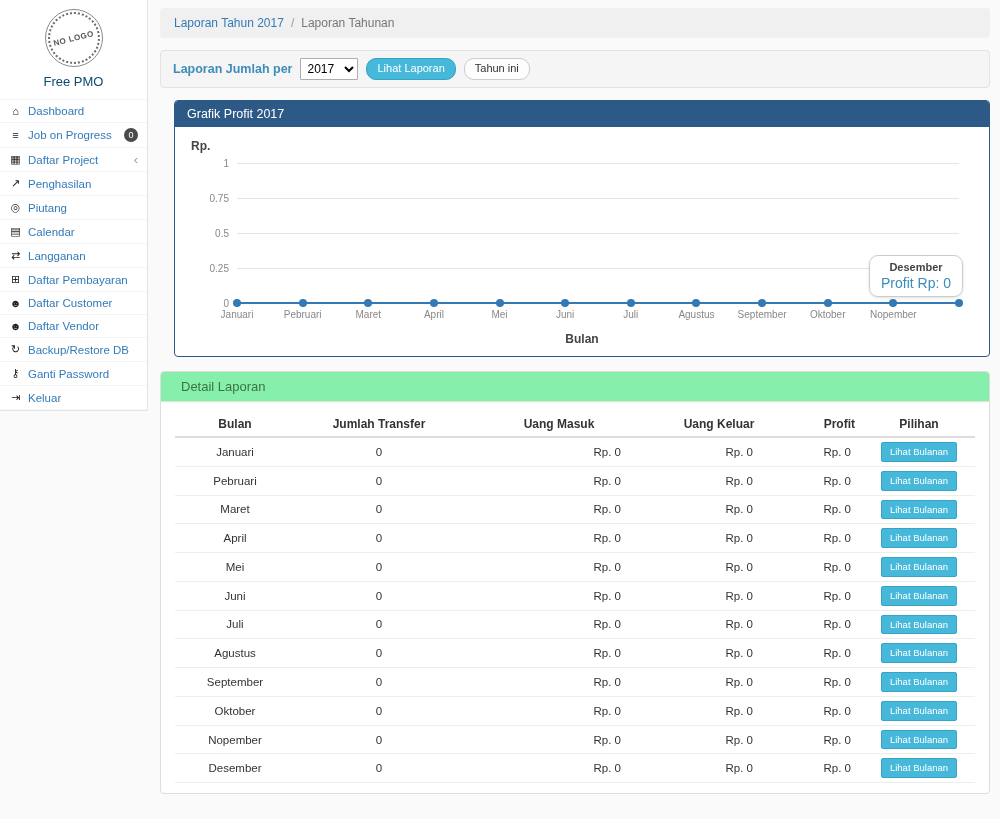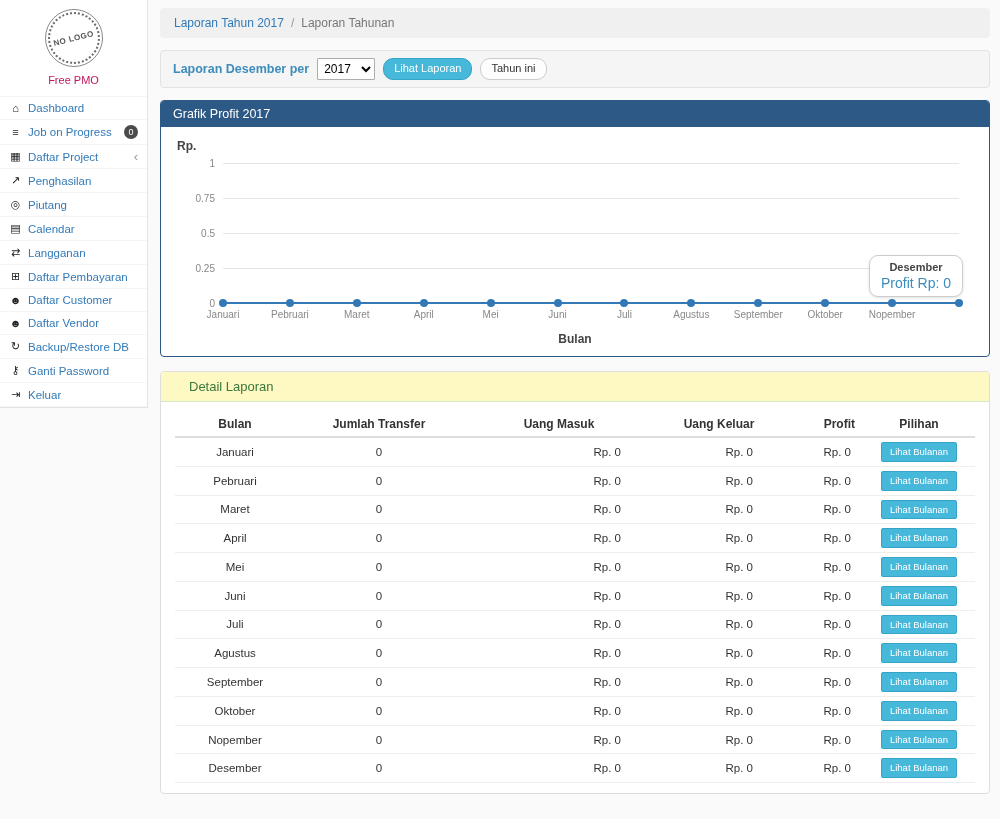--- a/index.html
+++ b/index.html
@@ -14,21 +14,21 @@
 
   
   .sidebar { width: 148px; flex: none; background: #fff;
     border-right: 1px solid #e4e4e4; border-bottom: 1px solid #e4e4e4; }
   .logo-wrap { padding: 10px 0 10px; text-align: center; }
   .logo-circle { width: 52px; height: 52px; margin: 2px auto 0; border-radius: 50%;
     border: 2px dotted #6b6b6b; outline: 1px solid #8a8a8a; outline-offset: 2px;
     display: flex; align-items: center; justify-content: center; background: #fff; }
   .logo-text { font-size: 8px; font-weight: bold; color: #555; letter-spacing: .5px;
     transform: rotate(-14deg); }
-  .app-name { color: #be185d; font-size: 11px; margin-top: 10px; }
+  .app-name { color: #0c4a6e; font-size: 13px; margin-top: 10px; }
   .side-menu { border-bottom: 1px solid #f4f4f4; display: block; }
   .side-item { display: flex; align-items: center; gap: 6px; padding: 5px 9px;
     border-top: 1px solid #f4f4f4; color: #337ab7; font-size: 11.5px; white-space: nowrap; }
   .side-icon { color: #222; width: 13px; flex: none; text-align: center; font-size: 11px; }
   .side-label { overflow: hidden; }
   .side-badge { margin-left: auto; background: #4a4a4a; color: #fff; border-radius: 50%;
     width: 14px; height: 14px; font-size: 9px; line-height: 14px; text-align: center; flex: none; }
   .side-chevron { margin-left: auto; color: #999; font-size: 13px; line-height: 1; }
 
   
@@ -46,24 +46,24 @@
   select.year { padding: 2px 2px; border: 1px solid #adadad; border-radius: 1px;
     background: #fff; font-size: 12px; min-width: 58px; }
   .btn { font-size: 11px; padding: 2px 10px; border-radius: 10px; border: 1px solid transparent;
     cursor: pointer; line-height: 1.45; }
   .btn-info { background: #46b8da; border-color: #35a4c6; color: #fff; }
   .btn-default { background: #fdfdfd; border-color: #ccc; color: #333; }
   .btn-xs { font-size: 9.5px; padding: 2px 8px; border-radius: 2px; }
 
   .panel { background: #fff; border: 1px solid #ddd; border-radius: 4px;
     margin-bottom: 14px; overflow: hidden; }
-  .panel-primary { border-color: #2d5986; }
+  .panel-primary { border-color: #2d5986; margin-left: 14px; }
   .panel-primary > .panel-heading { background: #2d5986; color: #fff;
     padding: 6px 12px; font-size: 12.5px; }
-  .panel-success-heading { background: #fef9c3; color: #3c763d; padding: 7px 28px;
+  .panel-success-heading { background: #86efac; color: #3c763d; padding: 7px 20px;
     font-size: 13px; border-bottom: 1px solid #d6e9c6; }
   .panel-body { padding: 10px 14px; position: relative; }
 
   
   .chart-ylabel { font-weight: bold; color: #444; font-size: 12px; margin: 2px 0 10px 2px; }
   .chart-plot { position: relative; height: 140px; margin: 0 10px 0 4px; }
   .gridline { position: absolute; left: 44px; right: 6px; border-top: 1px solid #e5e5e5; }
   .ytick { position: absolute; left: 0; width: 36px; text-align: right; font-size: 10px;
     color: #888; transform: translateY(-50%); }
   .line-area { position: absolute; left: 44px; right: 6px; top: 0; bottom: 0; }
@@ -164,21 +164,21 @@
           <span class="side-label">Keluar</span>
         </a>
       </nav>
   </aside>
 
   <main class="content">
 
     <div class="breadcrumb"><a class="crumb-link">Laporan Tahun 2017</a><span class="crumb-sep">/</span><span class="crumb-current">Laporan Tahunan</span></div>
 
     <div class="filter-bar">
-      <span class="filter-label">Laporan Desember per</span>
+      <span class="filter-label">Laporan Jumlah per</span>
       <select class="year">
         <option>2017</option>
       </select>
       <button class="btn btn-info">Lihat Laporan</button>
       <button class="btn btn-default">Tahun ini</button>
     </div>
 
     <section class="panel panel-primary">
       <div class="panel-heading">Grafik Profit 2017</div>
       <div class="panel-body">

